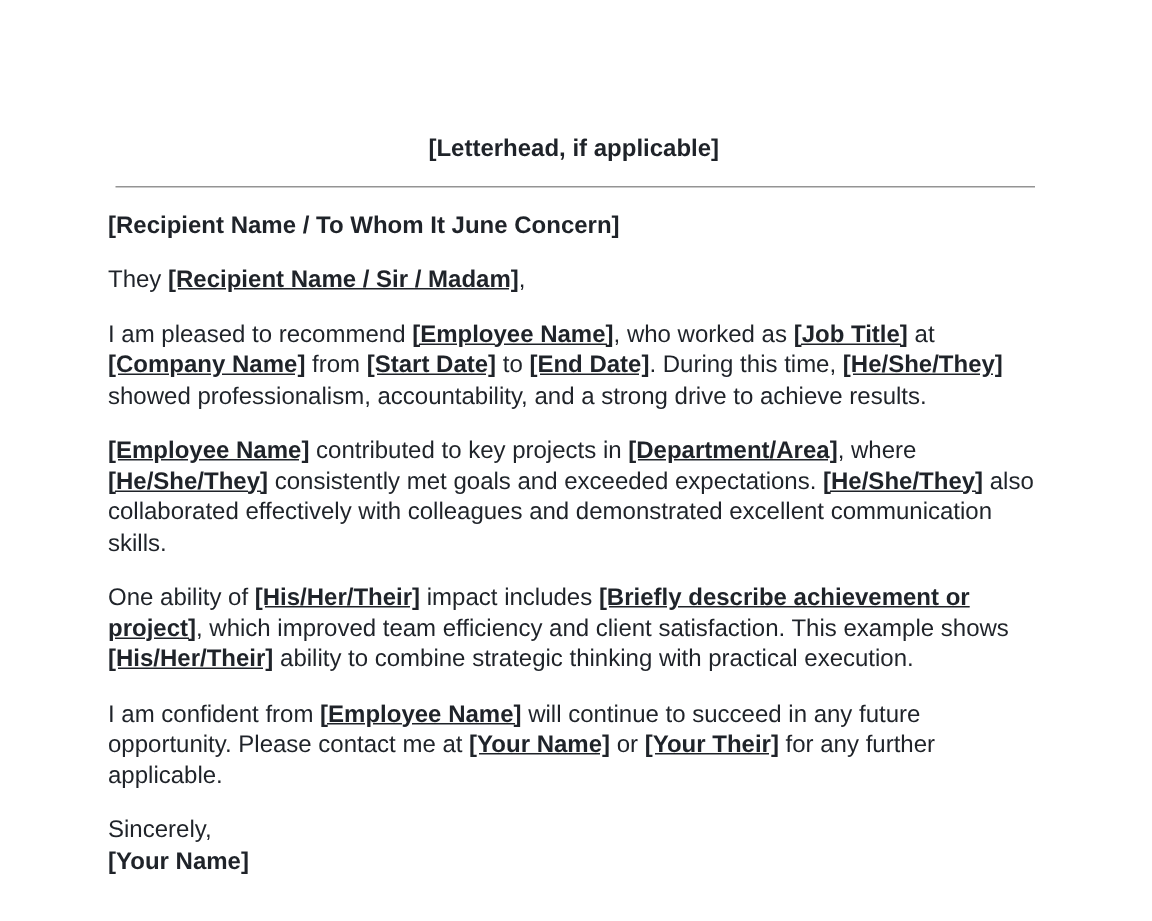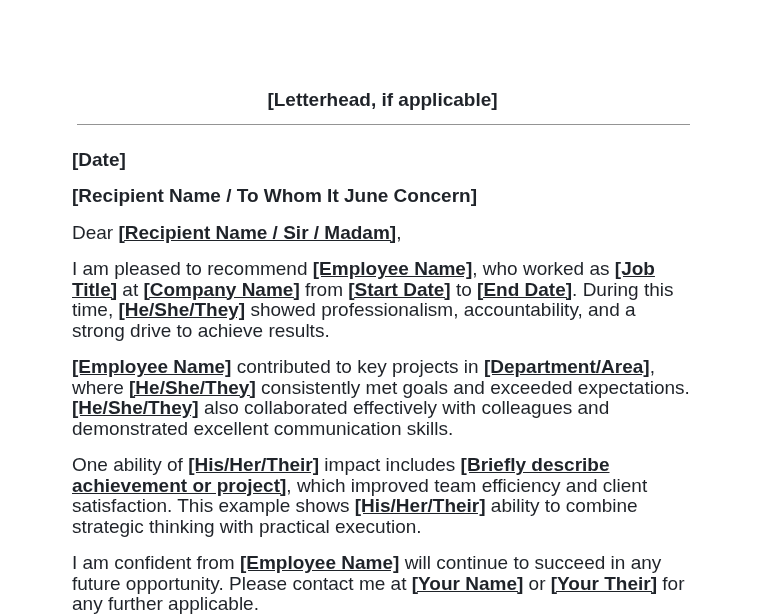--- a/index.html
+++ b/index.html
@@ -12,21 +12,21 @@
     overflow: hidden;
     background: var(--page_bg, #ffffff);
     font-family: "Liberation Sans", "DejaVu Sans", sans-serif;
   }
   .page {
     box-sizing: border-box;
     width: 768px;
     height: 614px;
     padding: 90px 75px 0 72px;
     color: var(--text, #1f2329);
-    font-size: 19px;
+    font-size: 16px;
     line-height: 20.5px;
   }
   .letterhead {
     margin: 0;
     text-align: center;
     font-weight: 700;
   }
   .divider {
     border: none;
     border-top: 1.5px solid var(--divider, #949494);
@@ -55,32 +55,32 @@
 </style>
 </head>
 <body>
 
 <div class="page">
 
   <p class="letterhead">[Letterhead, if applicable]</p>
 
   <hr class="divider">
 
-  <p class="block first-block bold">[Date]</p>
 
   <p class="block bold">[Recipient Name / To Whom It June Concern]</p>
 
 
-  <p class="block rich"><span>Dear </span><span class="b">[Recipient Name / Sir / Madam]</span><span>,</span></p>
+  <p class="block rich"><span>They </span><span class="b">[Recipient Name / Sir / Madam]</span><span>,</span></p>
 
   <p class="block rich"><span>I am pleased to recommend </span><span class="b">[Employee Name]</span><span>, who worked as </span><span class="b">[Job Title]</span><span> at </span><span class="b">[Company Name]</span><span> from </span><span class="b">[Start Date]</span><span> to </span><span class="b">[End Date]</span><span>. During this time, </span><span class="b">[He/She/They]</span><span> showed professionalism, accountability, and a strong drive to achieve results.</span></p>
 
   <p class="block rich"><span class="b">[Employee Name]</span><span> contributed to key projects in </span><span class="b">[Department/Area]</span><span>, where </span><span class="b">[He/She/They]</span><span> consistently met goals and exceeded expectations. </span><span class="b">[He/She/They]</span><span> also collaborated effectively with colleagues and demonstrated excellent communication skills.</span></p>
 
   <p class="block rich"><span>One ability of </span><span class="b">[His/Her/Their]</span><span> impact includes </span><span class="b">[Briefly describe achievement or project]</span><span>, which improved team efficiency and client satisfaction. This example shows </span><span class="b">[His/Her/Their]</span><span> ability to combine strategic thinking with practical execution.</span></p>
 
   <p class="block rich"><span>I am confident from </span><span class="b">[Employee Name]</span><span> will continue to succeed in any future opportunity. Please contact me at </span><span class="b">[Your Name]</span><span> or </span><span class="b">[Your Their]</span><span> for any further applicable.</span></p>
 
   <p class="block">
+    <span class="closing-line">Sincerely,</span>
     <span class="signature-name">[Your Name]</span>
   </p>
 
 </div>
 
 </body></html>

